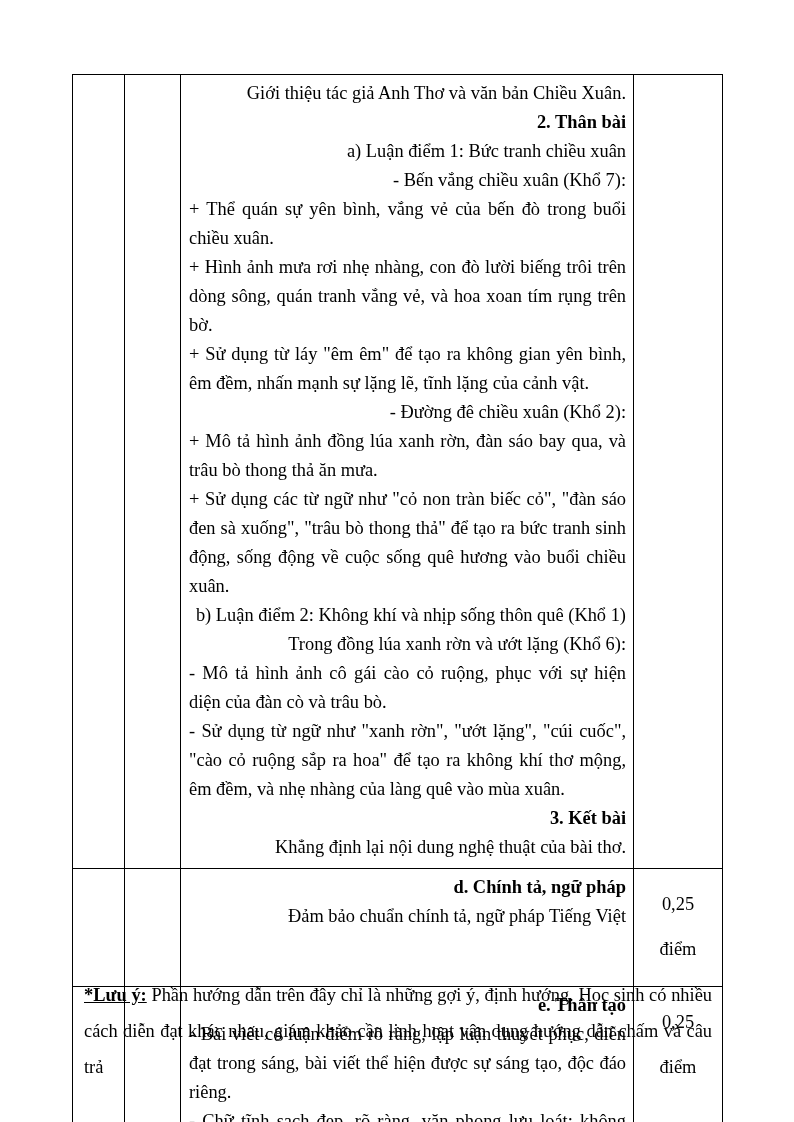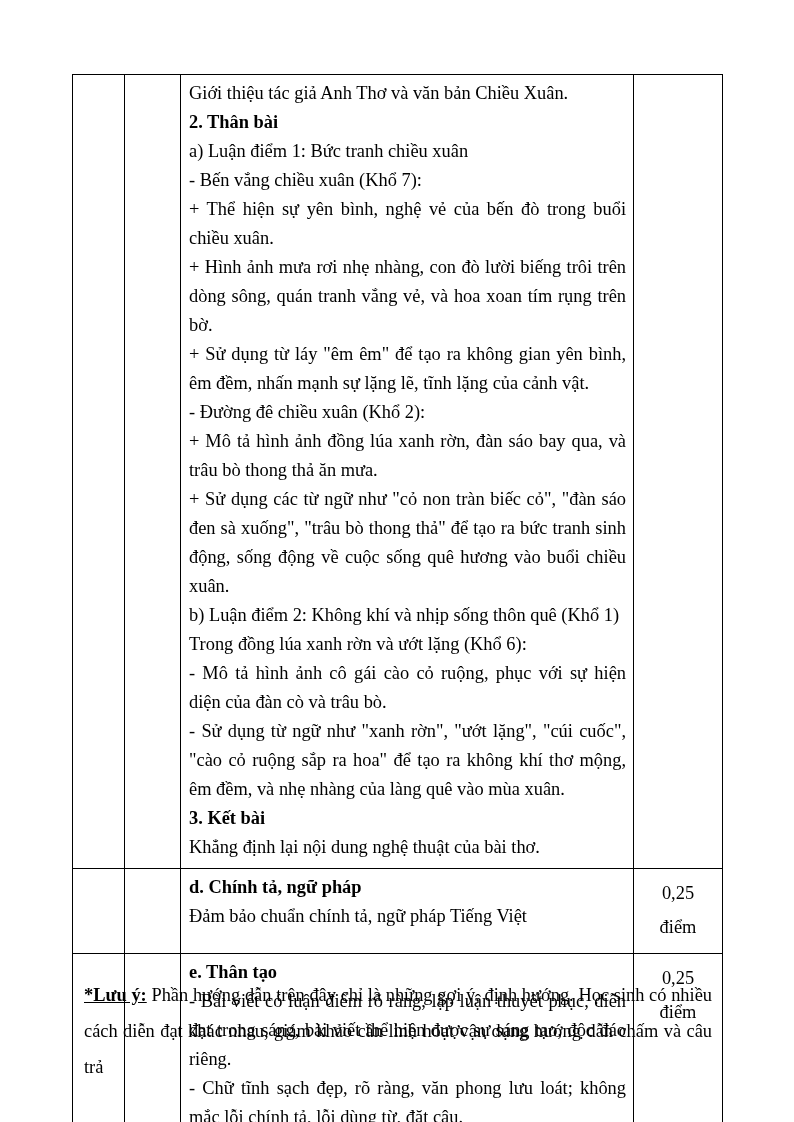--- a/index.html
+++ b/index.html
@@ -51,33 +51,33 @@
   .score-pad {
     padding: 5px 4px 6px 4px;
     text-align: center;
   }
 
   
   p.line {
     margin: 0;
     font-size: 18.4px;
     line-height: 29px;
-    text-align: left;
+    text-align: right;
     letter-spacing: 0px;
   }
   p.just {
     text-align: justify;
     text-justify: inter-word;
   }
   p.bold {
     font-weight: bold;
   }
 
   .score-line {
-    margin: 5px;
+    margin: 16px;
     font-size: 18.4px;
     line-height: 29px;
     text-align: center;
   }
 
   
   .note {
     position: absolute;
     left: 72px;
     top: 965px;
@@ -119,21 +119,21 @@
           <div class="cell-pad">
               <p class="line"></p>
             </div>
         </td>
         <td>
           <div class="cell-pad">
             <p class="line">Giới thiệu tác giả Anh Thơ và văn bản Chiều Xuân.</p>
             <p class="line bold">2. Thân bài</p>
             <p class="line">a) Luận điểm 1: Bức tranh chiều xuân</p>
             <p class="line">- Bến vắng chiều xuân (Khổ 7):</p>
-            <p class="line just">+ Thể hiện sự yên bình, nghệ vẻ của bến đò trong buổi chiều xuân.</p>
+            <p class="line just">+ Thể quán sự yên bình, vắng vẻ của bến đò trong buổi chiều xuân.</p>
             <p class="line just">+ Hình ảnh mưa rơi nhẹ nhàng, con đò lười biếng trôi trên dòng sông, quán tranh vắng vẻ, và hoa xoan tím rụng trên bờ.</p>
             <p class="line just">+ Sử dụng từ láy "êm êm" để tạo ra không gian yên bình, êm đềm, nhấn mạnh sự lặng lẽ, tĩnh lặng của cảnh vật.</p>
             <p class="line">- Đường đê chiều xuân (Khổ 2):</p>
             <p class="line just">+ Mô tả hình ảnh đồng lúa xanh rờn, đàn sáo bay qua, và trâu bò thong thả ăn mưa.</p>
             <p class="line just">+ Sử dụng các từ ngữ như "cỏ non tràn biếc cỏ", "đàn sáo đen sà xuống", "trâu bò thong thả" để tạo ra bức tranh sinh động, sống động về cuộc sống quê hương vào buổi chiều xuân.</p>
             <p class="line">b) Luận điểm 2: Không khí và nhịp sống thôn quê (Khổ 1)</p>
             <p class="line">Trong đồng lúa xanh rờn và ướt lặng (Khổ 6):</p>
             <p class="line just">- Mô tả hình ảnh cô gái cào cỏ ruộng, phục với sự hiện diện của đàn cò và trâu bò.</p>
             <p class="line just">- Sử dụng từ ngữ như "xanh rờn", "ướt lặng", "cúi cuốc", "cào cỏ ruộng sắp ra hoa" để tạo ra không khí thơ mộng, êm đềm, và nhẹ nhàng của làng quê vào mùa xuân.</p>
             <p class="line bold">3. Kết bài</p>

